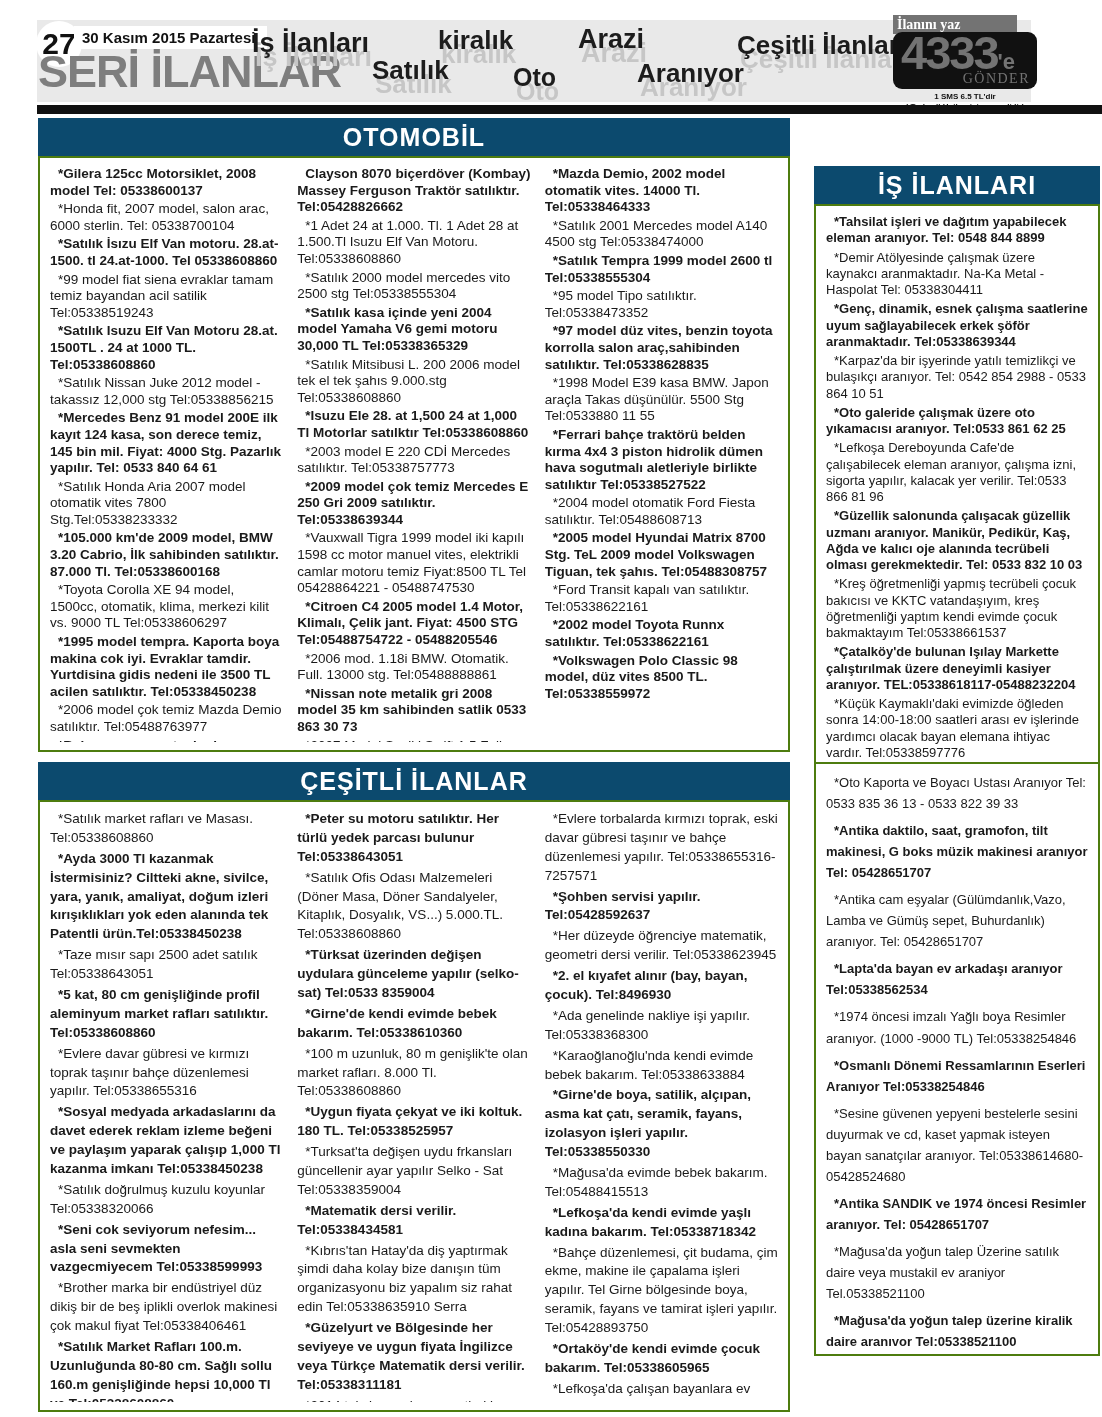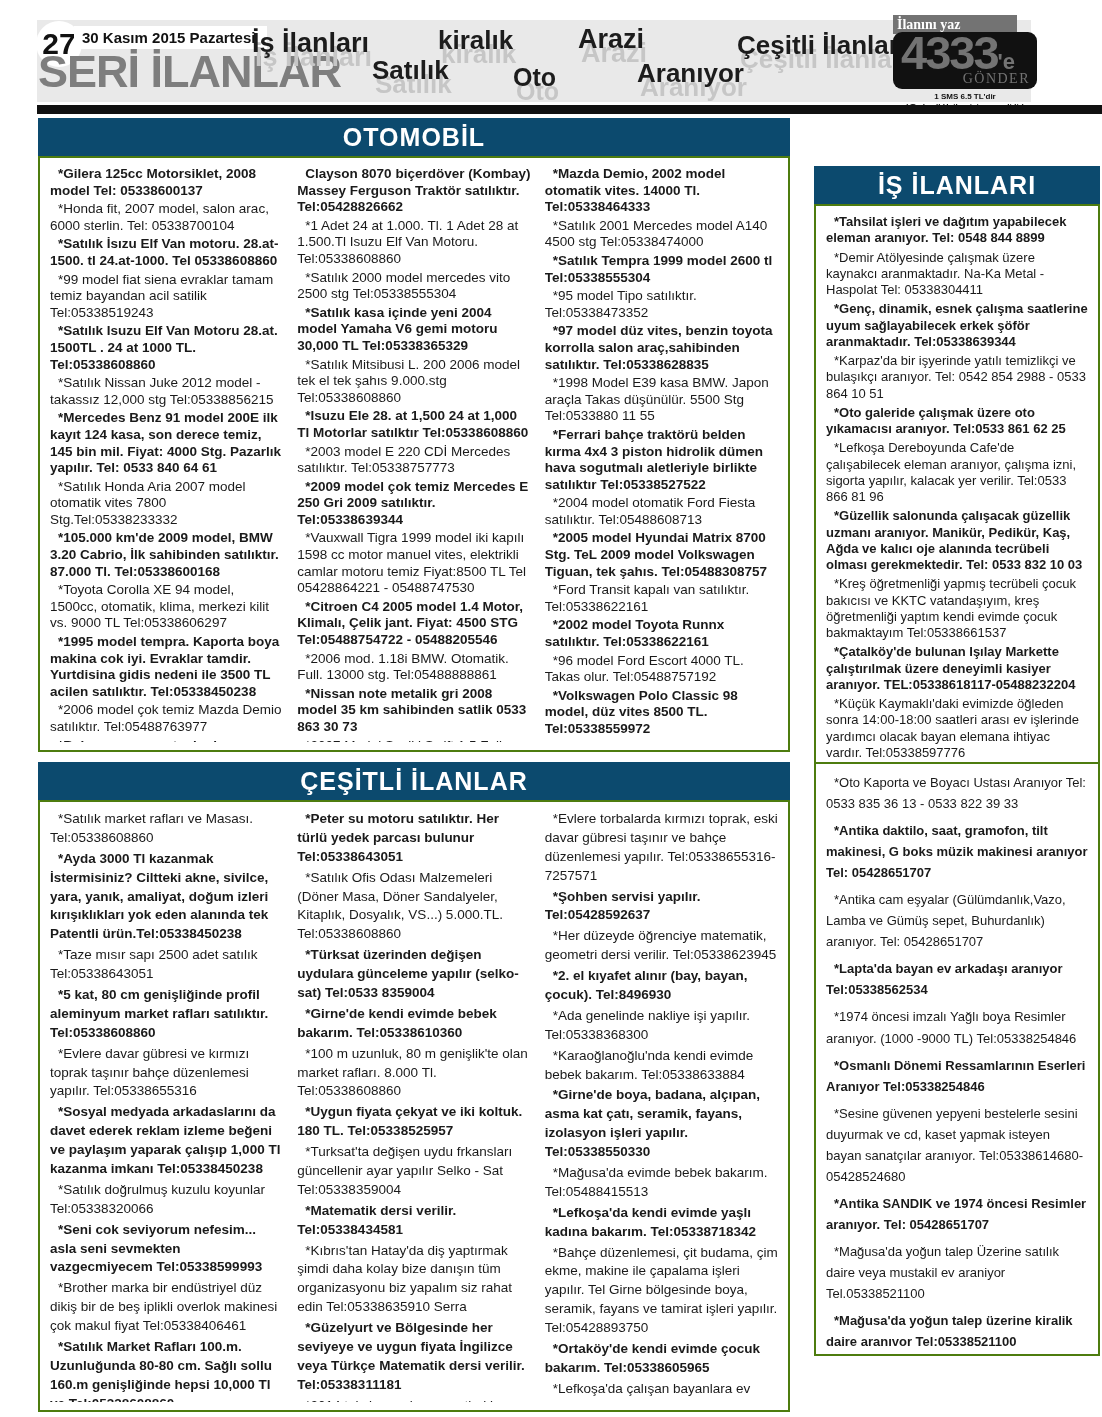--- a/index.html
+++ b/index.html
@@ -129,21 +129,20 @@
           <p class="ad">*Satılık 2001 Mercedes model A140 4500 stg Tel:05338474000</p>
           <p class="ad b">*Satılık Tempra 1999 model 2600 tl Tel:05338555304</p>
           <p class="ad">*95 model Tipo satılıktır. Tel:05338473352</p>
           <p class="ad b">*97 model düz vites, benzin toyota korrolla salon araç,sahibinden satılıktır. Tel:05338628835</p>
           <p class="ad">*1998 Model E39 kasa BMW. Japon araçla Takas düşünülür.  5500 Stg Tel:0533880 11 55</p>
           <p class="ad b">*Ferrari bahçe traktörü belden kırma 4x4 3 piston hidrolik dümen hava sogutmalı aletleriyle birlikte satılıktır Tel:05338527522</p>
           <p class="ad">*2004 model otomatik Ford Fiesta satılıktır. Tel:05488608713</p>
           <p class="ad b">*2005 model Hyundai Matrix 8700 Stg. TeL 2009 model Volkswagen Tiguan, tek şahıs. Tel:05488308757</p>
           <p class="ad">*Ford Transit kapalı van satılıktır. Tel:05338622161</p>
           <p class="ad b">*2002 model Toyota Runnx satılıktır. Tel:05338622161</p>
-          <p class="ad">*96 model Ford Escort 4000 TL. Takas olur. Tel:05488757192</p>
           <p class="ad b">*Volkswagen Polo Classic 98 model, düz vites 8500 TL. Tel:05338559972</p>
         </div>
     </div>
   </section>
 
   <section class="section" id="sec-jobs">
     <h2 class="bar">İŞ İLANLARI</h2>
     <div class="box">
       <div class="col">
           <p class="ad b">*Tahsilat işleri ve dağıtım yapabilecek eleman aranıyor. Tel: 0548 844 8899</p>
@@ -189,21 +188,21 @@
           <p class="ad b">*Güzelyurt ve Bölgesinde her seviyeye ve uygun fiyata İngilizce veya Türkçe Matematik dersi verilir. Tel:05338311181</p>
           <p class="ad">*2014 takvim ve duvar saatleri kres ve okullara özel fiyat Selko Tasarim Tel:5338359004</p>
         </div>
       <div class="col">
           <p class="ad">*Evlere torbalarda kırmızı toprak, eski davar gübresi taşınır ve bahçe düzenlemesi yapılır. Tel:05338655316- 7257571</p>
           <p class="ad b">*Şohben servisi yapılır. Tel:05428592637</p>
           <p class="ad">*Her düzeyde öğrenciye matematik, geometri dersi verilir. Tel:05338623945</p>
           <p class="ad b">*2. el kıyafet alınır (bay, bayan, çocuk). Tel:8496930</p>
           <p class="ad">*Ada genelinde nakliye işi yapılır. Tel:05338368300</p>
           <p class="ad">*Karaoğlanoğlu'nda kendi evimde bebek bakarım. Tel:05338633884</p>
-          <p class="ad b">*Girne'de boya, badana, alçıpan, asma kat çatı, seramik, fayans, izolasyon işleri yapılır. Tel:05338550330</p>
+          <p class="ad b">*Girne'de boya, satilik, alçıpan, asma kat çatı, seramik, fayans, izolasyon işleri yapılır. Tel:05338550330</p>
           <p class="ad">*Mağusa'da evimde bebek bakarım. Tel:05488415513</p>
           <p class="ad b">*Lefkoşa'da kendi evimde yaşlı kadına bakarım. Tel:05338718342</p>
           <p class="ad">*Bahçe düzenlemesi, çit budama, çim ekme, makine ile çapalama işleri yapılır. Tel Girne bölgesinde boya, seramik, fayans ve tamirat işleri yapılır. Tel:05428893750</p>
           <p class="ad b">*Ortaköy'de kendi evimde çocuk bakarım. Tel:05338605965</p>
           <p class="ad">*Lefkoşa'da çalışan bayanlara ev yemekleri yapılır. Te1:05338726126</p>
         </div>
     </div>
   </section>
 
   <section class="section" id="sec-araniyor">

